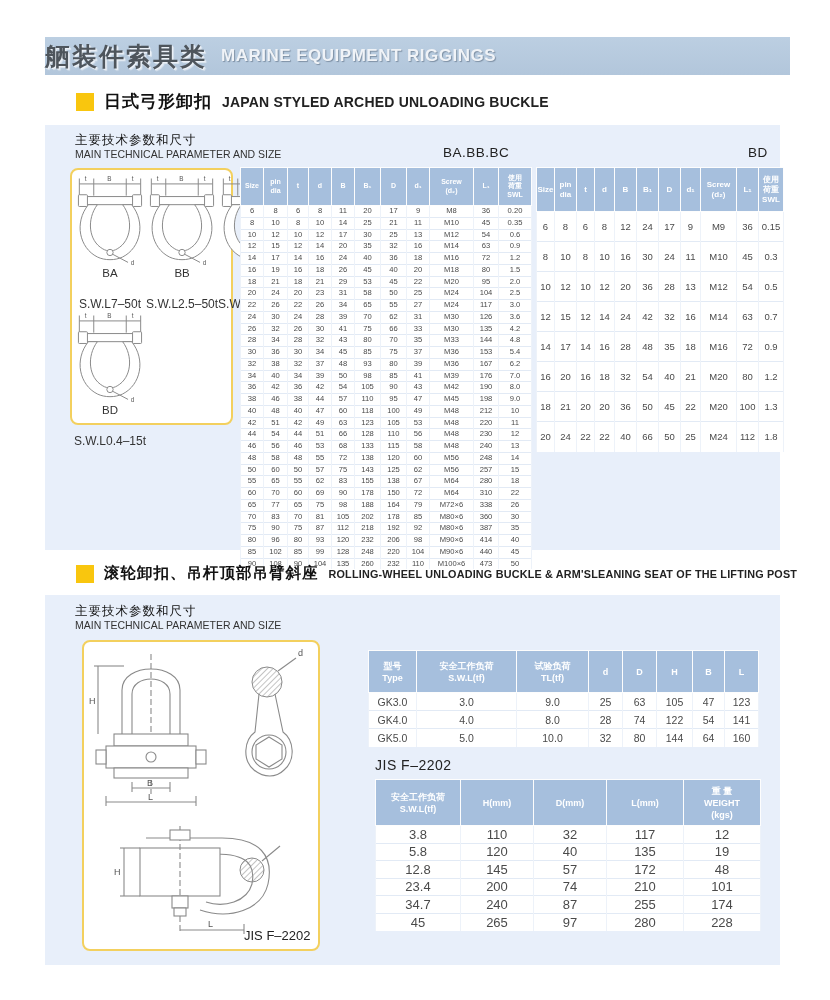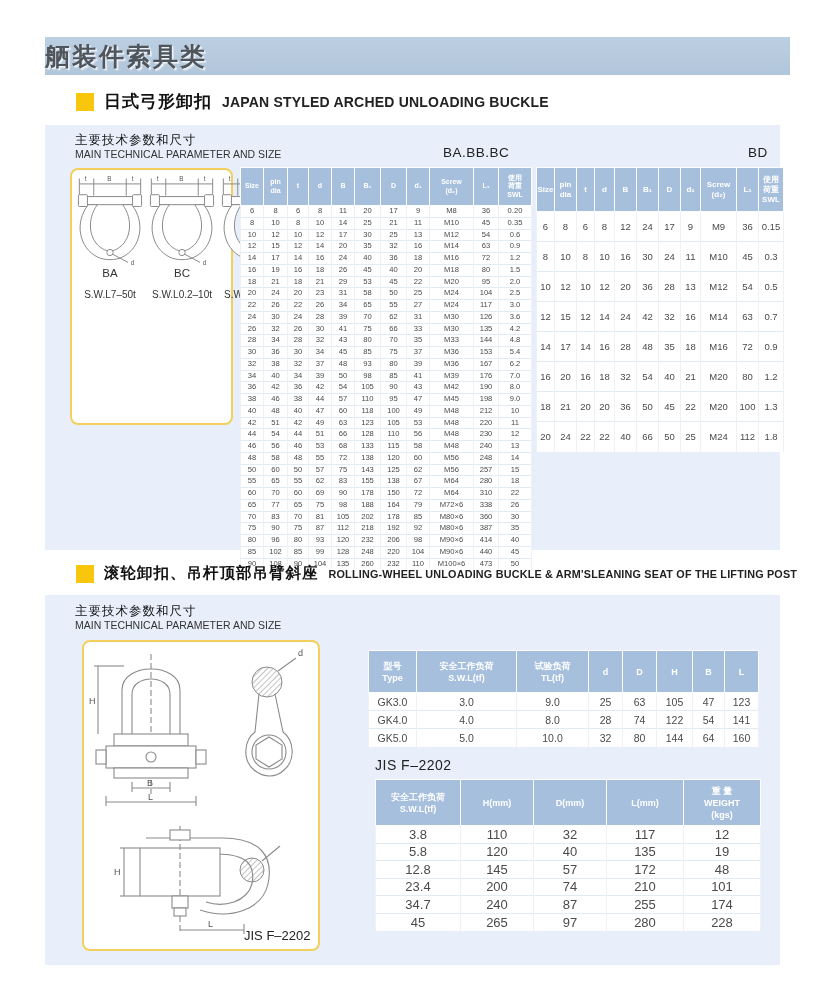--- a/index.html
+++ b/index.html
@@ -33,21 +33,21 @@
   .param-zh { position:absolute; left:30px; font-size:12.5px; color:#111; letter-spacing:1px; }
   .param-en { position:absolute; left:30px; font-size:10.5px; color:#333; }
   .tbl-caption { position:absolute; font-size:13.5px; color:#222; letter-spacing:.5px; }
   
   .draw-box {
     position:absolute; background:#fff; border:2px solid #f3d05e; border-radius:8px;
   }
   .draw-grid { display:grid; grid-template-columns:1fr 1fr 1fr; height:100%; padding:4px 2px; }
   .draw-cell { display:flex; flex-direction:column; align-items:center; justify-content:flex-start; }
   .draw-code { font-size:11.5px; color:#333; margin-top:1px; }
-  .draw-swl { font-size:10px; color:#333; margin-top:10px; white-space:nowrap; }
+  .draw-swl { font-size:12px; color:#333; margin-top:18px; white-space:nowrap; }
   
   table.tbl { border-collapse:collapse; table-layout:fixed; background:#fff; }
   .tbl th {
     background:#a6bfdd; color:#fff; font-weight:bold; text-align:center;
     vertical-align:middle; white-space:pre-line; border:1px solid #fdfdfd; padding:0;
   }
   .tbl td {
     text-align:center; color:#4a4a4a; padding:0; vertical-align:middle;
     border-top:1px solid #e2eaf5; border-left:1px solid #edf2f9; border-right:1px solid #edf2f9;
     white-space:nowrap;
@@ -100,20 +100,21 @@
       <path class="lwf" d="M14,34 L24,34 C12,50 14,74 30,83 C35,86 41,86 46,83 C62,74 64,50 52,34 L62,34 C78,54 72,82 52,92 C44,96 32,96 24,92 C4,82 -2,54 14,34 Z"></path>
       <circle class="lwf" cx="38" cy="87" r="3.5"></circle>
       <line class="lw" x1="41" y1="89" x2="58" y2="98"></line>
       <text class="dimtxt" x="61" y="101">d</text>
     </symbol>
   </defs>
 </svg>
 
 <div class="banner">
   <span class="banner-zh">舾装件索具类</span>
+  <span class="banner-en">MARINE EQUIPMENT RIGGINGS</span>
 </div>
 
 <div class="sec-head" style="top:90px;">
   <span class="sec-square"></span>
   <span class="sec-zh">日式弓形卸扣</span>
   <span class="sec-en">JAPAN STYLED ARCHED UNLOADING BUCKLE</span>
 </div>
 
 <div class="panel" style="top:125px; height:425px;">
   <div class="param-zh" style="top:7px;">主要技术参数和尺寸</div>
@@ -123,20 +124,27 @@
   <div class="tbl-caption" style="left:703px; top:20px;">BD</div>
 
   <div class="draw-box" style="left:25px; top:43px; width:163px; height:257px;">
     <div class="draw-grid">
       <div class="draw-cell">
         <svg width="72" height="92" viewBox="0 0 76 102">
             <use href="#shackle-sym"></use>
           </svg>
         <div class="draw-code">BA</div>
         <div class="draw-swl">S.W.L7–50t</div>
+      </div>
+      <div class="draw-cell">
+        <svg width="72" height="92" viewBox="0 0 76 102">
+            <use href="#shackle-sym"></use>
+          </svg>
+        <div class="draw-code">BB</div>
+        <div class="draw-swl">S.W.L2.5–50t</div>
       </div>
       <div class="draw-cell">
         <svg width="72" height="92" viewBox="0 0 76 102">
             <use href="#shackle-sym"></use>
           </svg>
         <div class="draw-code">BC</div>
         <div class="draw-swl">S.W.L0.2–10t</div>
       </div>
       <div class="draw-cell">
         <svg width="72" height="92" viewBox="0 0 76 102">

